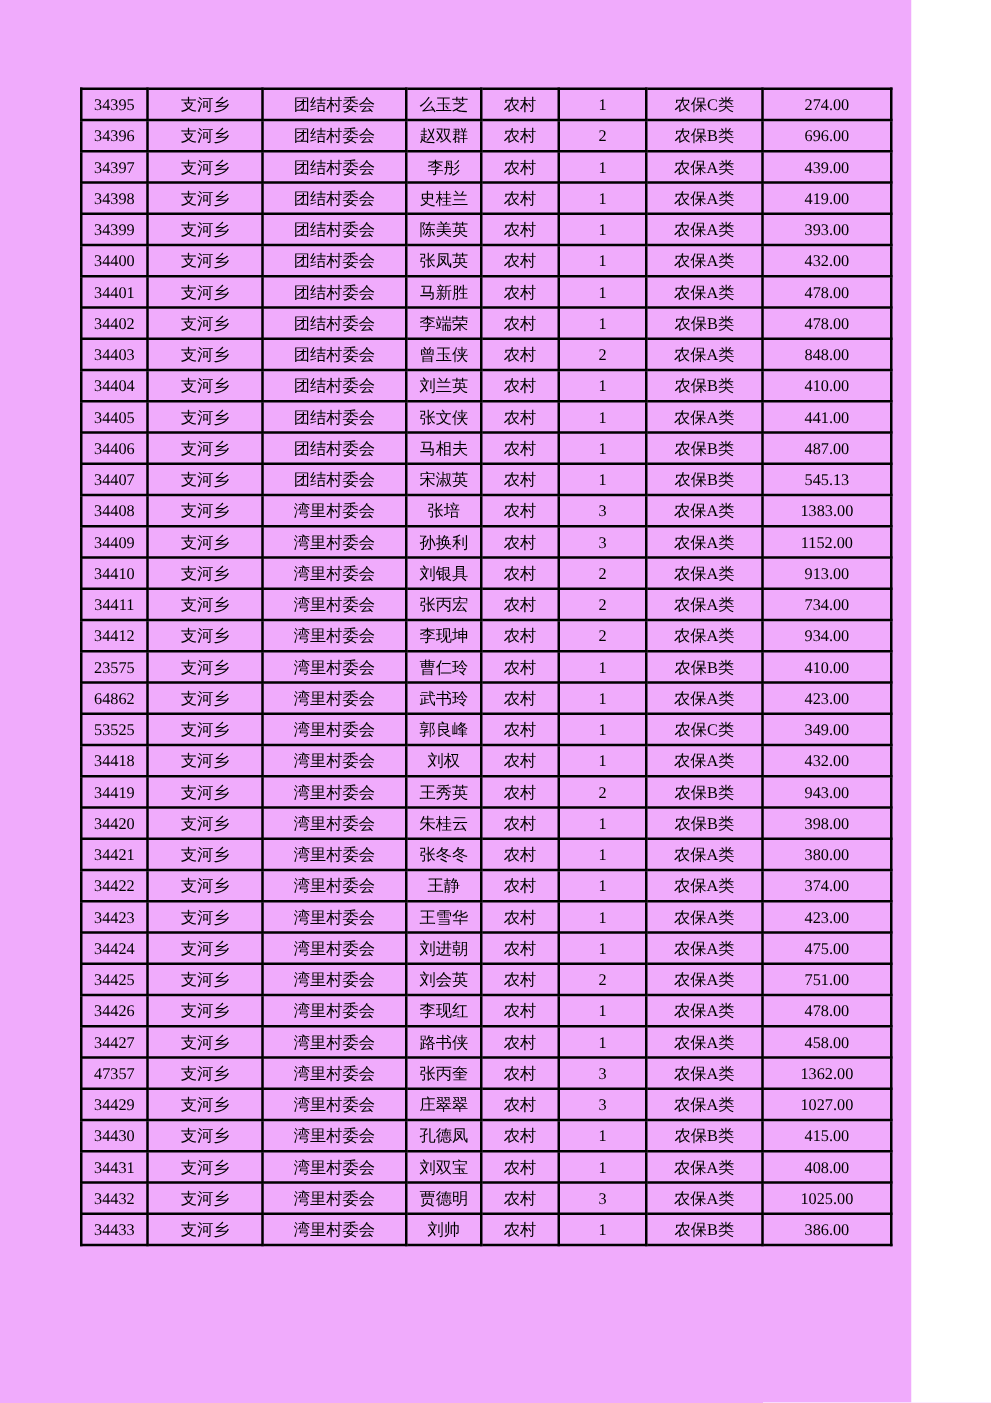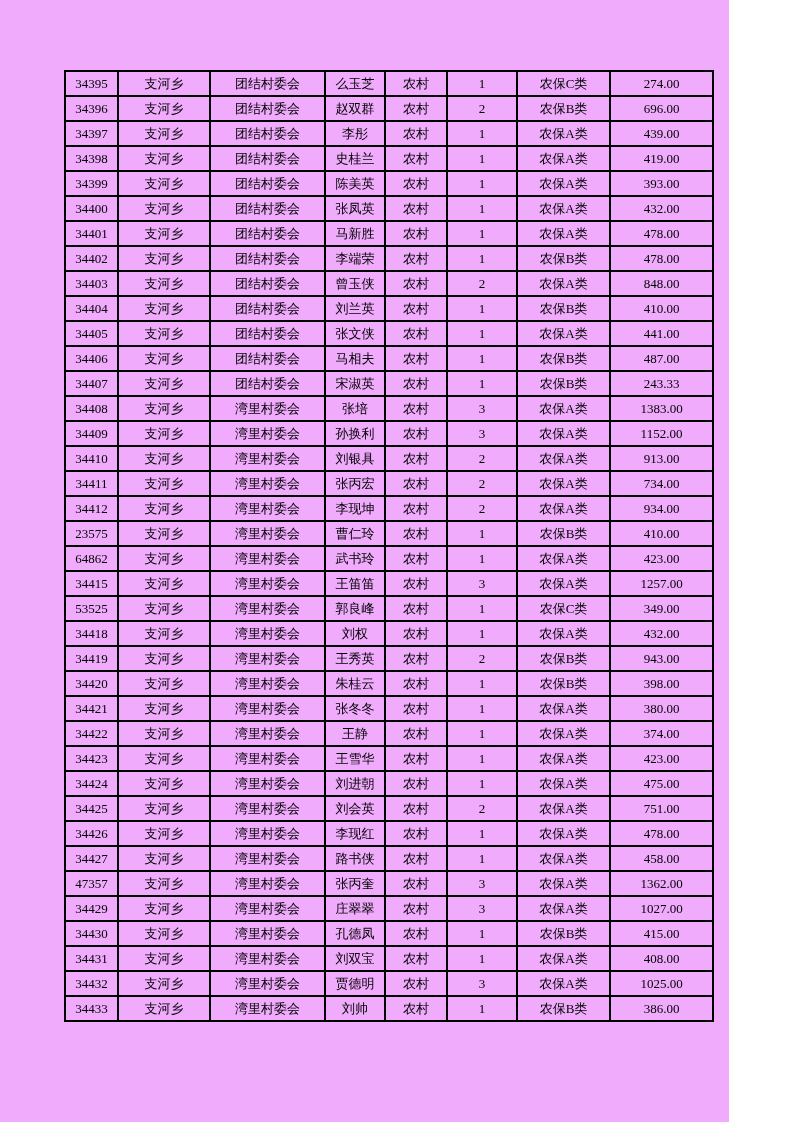--- a/index.html
+++ b/index.html
@@ -173,21 +173,21 @@
           <td>487.00</td>
         </tr>
         <tr>
           <td>34407</td>
           <td>支河乡</td>
           <td>团结村委会</td>
           <td>宋淑英</td>
           <td>农村</td>
           <td>1</td>
           <td>农保B类</td>
-          <td>243.33</td>
+          <td>545.13</td>
         </tr>
         <tr>
           <td>34408</td>
           <td>支河乡</td>
           <td>湾里村委会</td>
           <td>张培</td>
           <td>农村</td>
           <td>3</td>
           <td>农保A类</td>
           <td>1383.00</td>
@@ -244,30 +244,20 @@
         </tr>
         <tr>
           <td>64862</td>
           <td>支河乡</td>
           <td>湾里村委会</td>
           <td>武书玲</td>
           <td>农村</td>
           <td>1</td>
           <td>农保A类</td>
           <td>423.00</td>
-        </tr>
-        <tr>
-          <td>34415</td>
-          <td>支河乡</td>
-          <td>湾里村委会</td>
-          <td>王笛笛</td>
-          <td>农村</td>
-          <td>3</td>
-          <td>农保A类</td>
-          <td>1257.00</td>
         </tr>
         <tr>
           <td>53525</td>
           <td>支河乡</td>
           <td>湾里村委会</td>
           <td>郭良峰</td>
           <td>农村</td>
           <td>1</td>
           <td>农保C类</td>
           <td>349.00</td>

